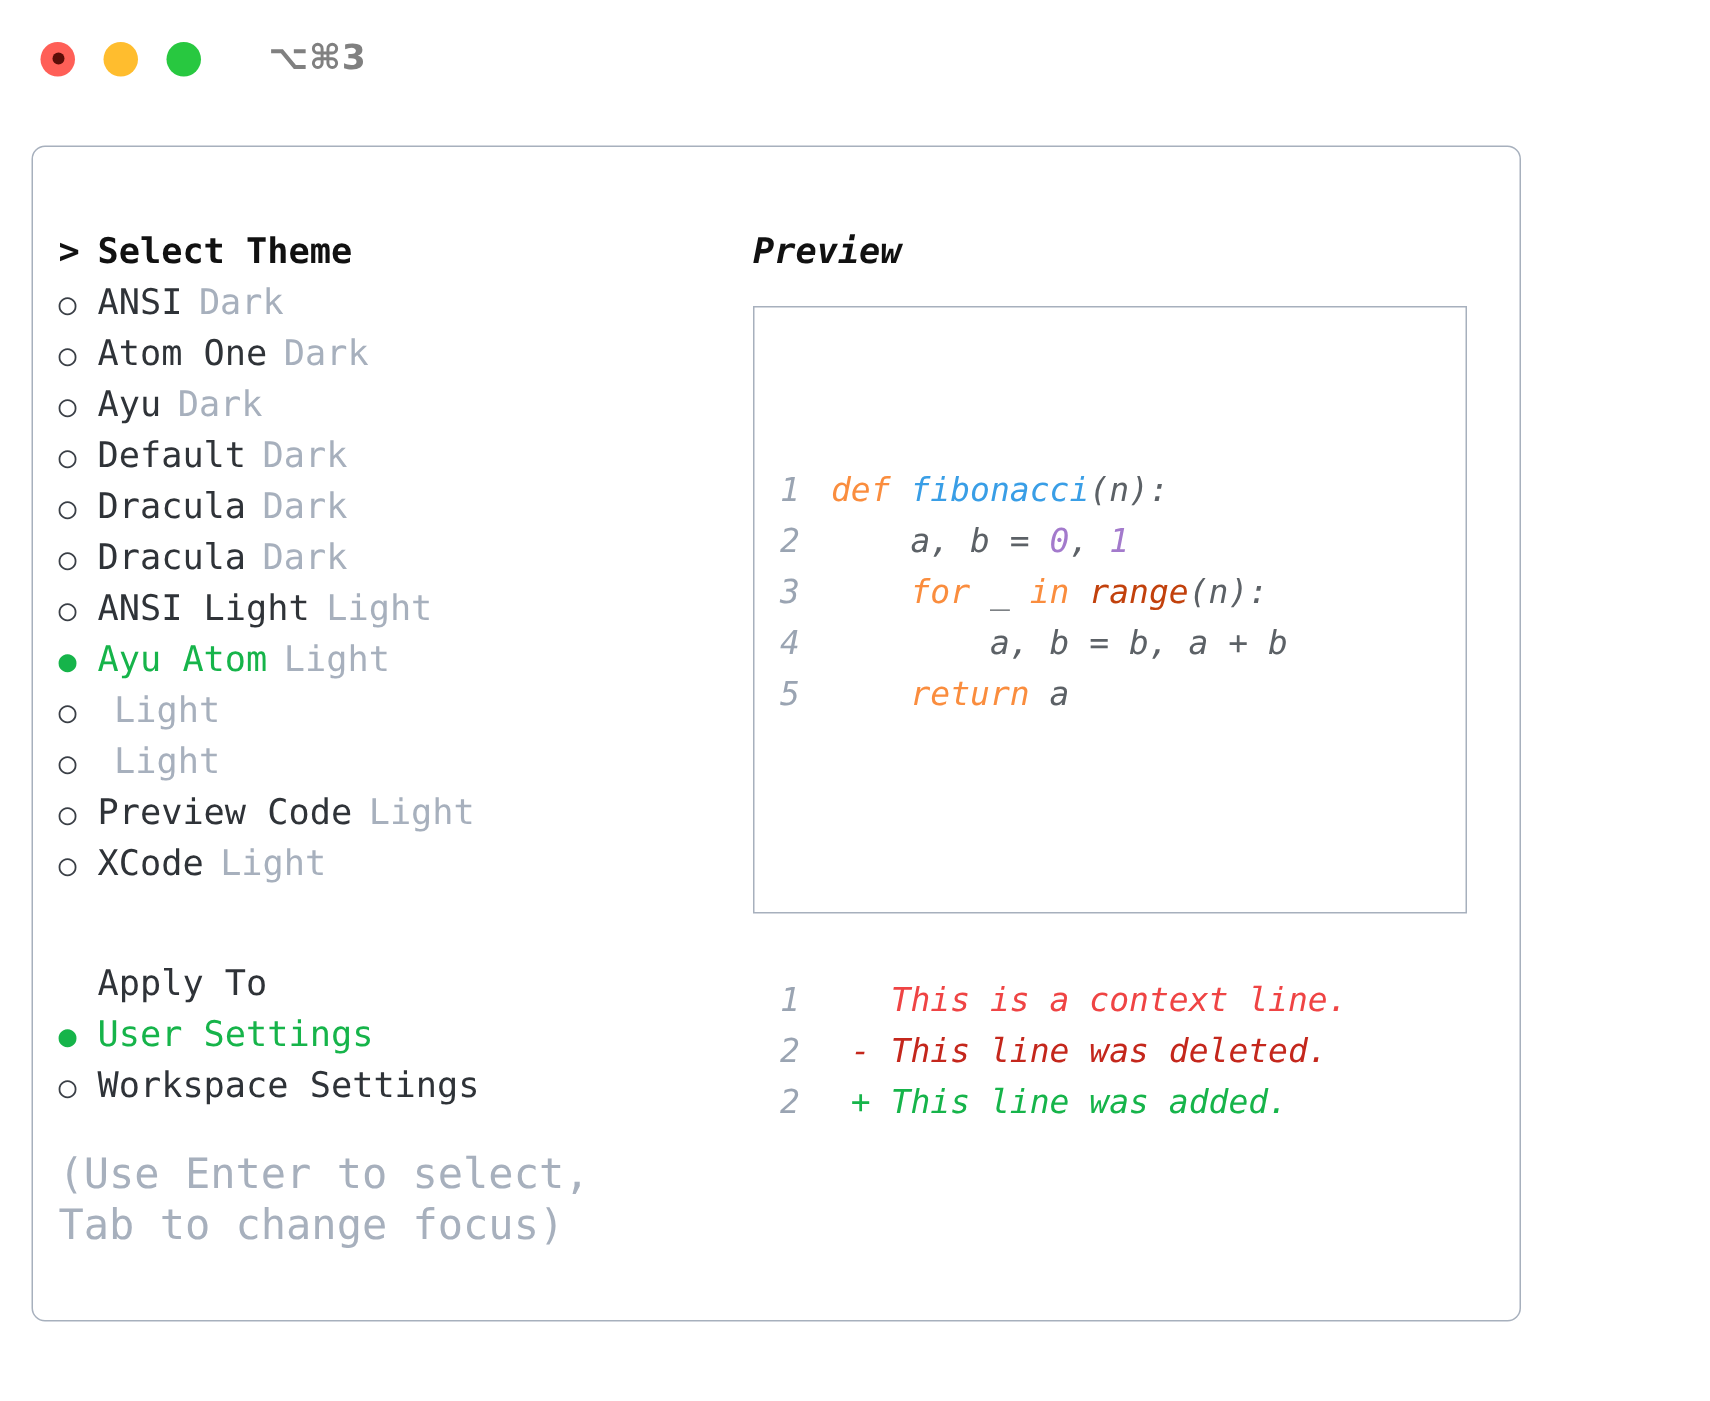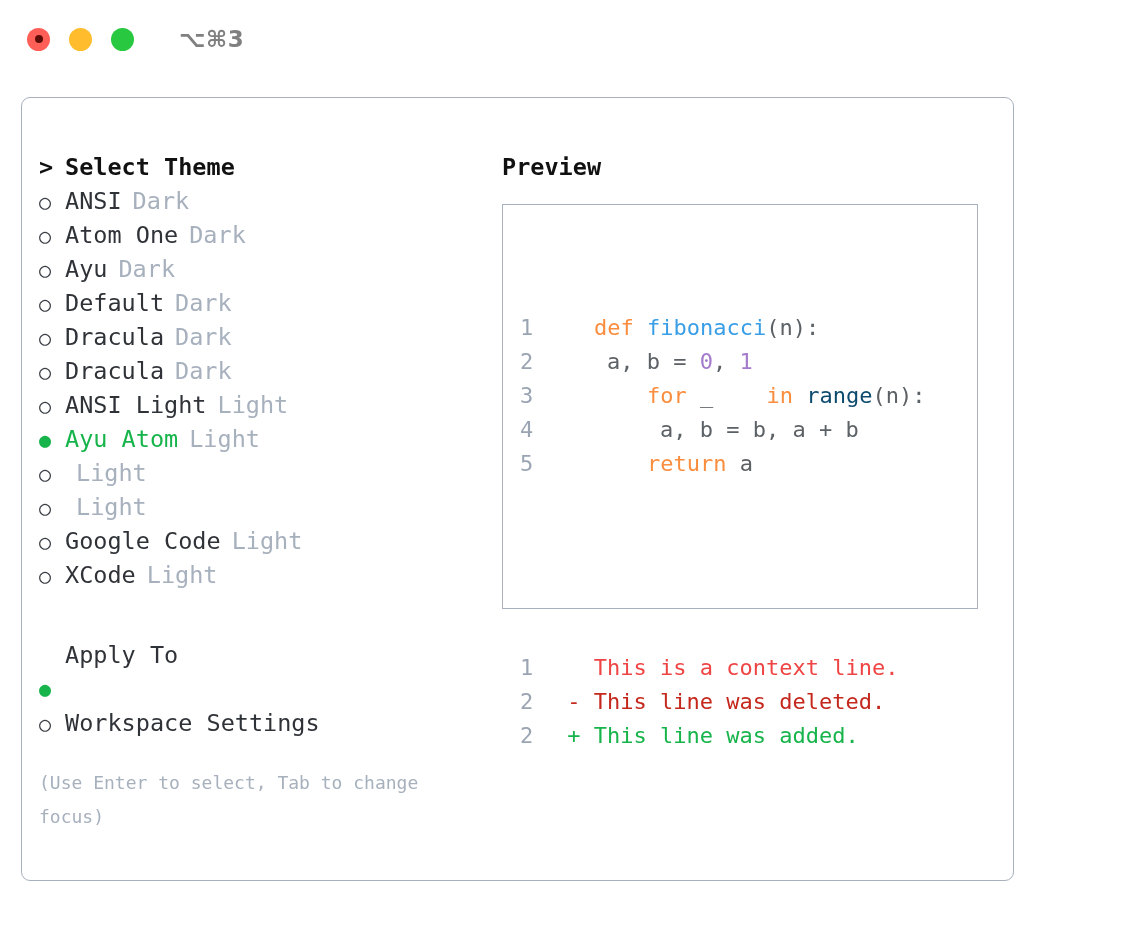--- a/index.html
+++ b/index.html
@@ -126,31 +126,32 @@
   }
   .item-tag {
     color: #a7b0bd;
     margin-left: 11px;
   }
 
   .spacer-lg { height: 46px; }
 
   .hint {
     margin-top: 26px;
-    font-size: 18px;
+    font-size: 28px;
     line-height: 34px;
     color: #a7b0bd;
     width: 400px;
   }
 
   
   .right-col {
     flex: 1;
     padding: 52px 0 0 0;
     position: relative;
+    font-style: italic;
   }
   .preview-title {
     position: absolute;
     left: 0; top: 52px;
     font-size: 23.5px;
     line-height: 34px;
     font-weight: 700;
     color: #111111;
   }
   .preview-box {
@@ -170,23 +171,23 @@
   .cline { display: flex; }
   .lnum {
     display: inline-block;
     width: 34px;
     flex: 0 0 34px;
     color: #9aa4b2;
     text-align: left;
   }
   .ctext { white-space: pre; }
 
-  .kw   { color: #fa8d3e; margin-left: 40px; }
+  .kw   { color: #fa8d3e; }
   .fn   { color: #399ee6; }
-  .bi   { color: #0c4a6e; }
+  .bi   { color: #c2410c; }
   .num  { color: #a37acc; }
   .plain{ color: #5c6166; }
   .punc { color: #5c6166; }
 
   .diff-gap { height: 34px; }
   .d-ctx { color: #ef4444; }
   .d-del { color: #c4271c; }
   .d-add { color: #16b44a; }
 </style>
 </head>
@@ -257,40 +258,41 @@
             <div class="row">
               <span class="marker bullet-off">○</span>
               <span class="item-tag">Light</span>
             </div>
             <div class="row">
               <span class="marker bullet-off">○</span>
               <span class="item-tag">Light</span>
             </div>
             <div class="row">
               <span class="marker bullet-off">○</span>
-              <span class="item-label">Google Code</span>
+              <span class="item-label">Preview Code</span>
               <span class="item-tag">Light</span>
             </div>
             <div class="row">
               <span class="marker bullet-off">○</span>
               <span class="item-label">XCode</span>
               <span class="item-tag">Light</span>
             </div>
           </div>
 
         <div class="spacer-lg"></div>
 
         <div class="row">
           <span class="marker"></span>
           <span class="item-label">Apply To</span>
         </div>
 
         <div id="apply-list">
             <div class="row">
               <span class="marker bullet-on">●</span>
+              <span class="item-label selected">User Settings</span>
             </div>
             <div class="row">
               <span class="marker bullet-off">○</span>
               <span class="item-label">Workspace Settings</span>
             </div>
           </div>
 
         <div class="hint">(Use Enter to select, Tab to change focus)</div>
       </div>
 

